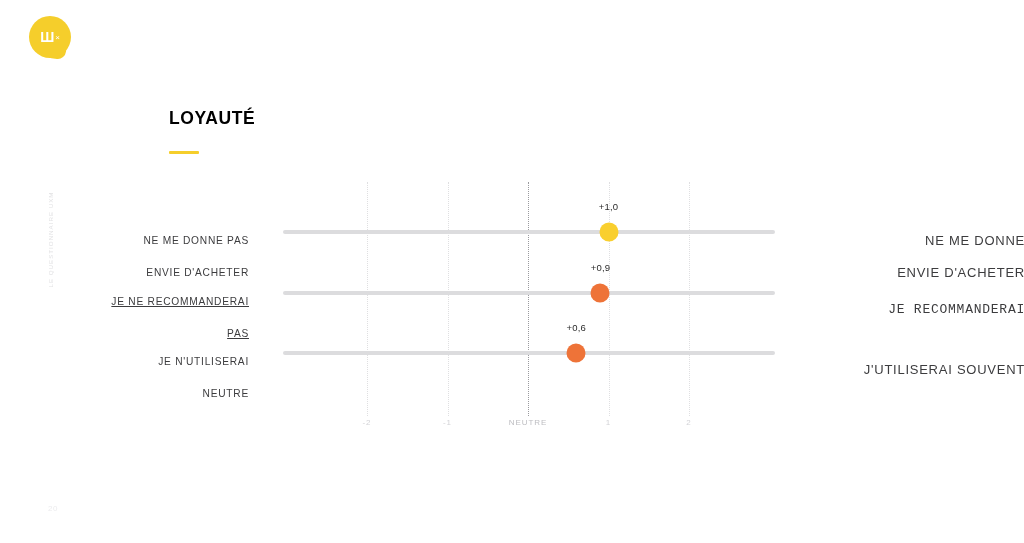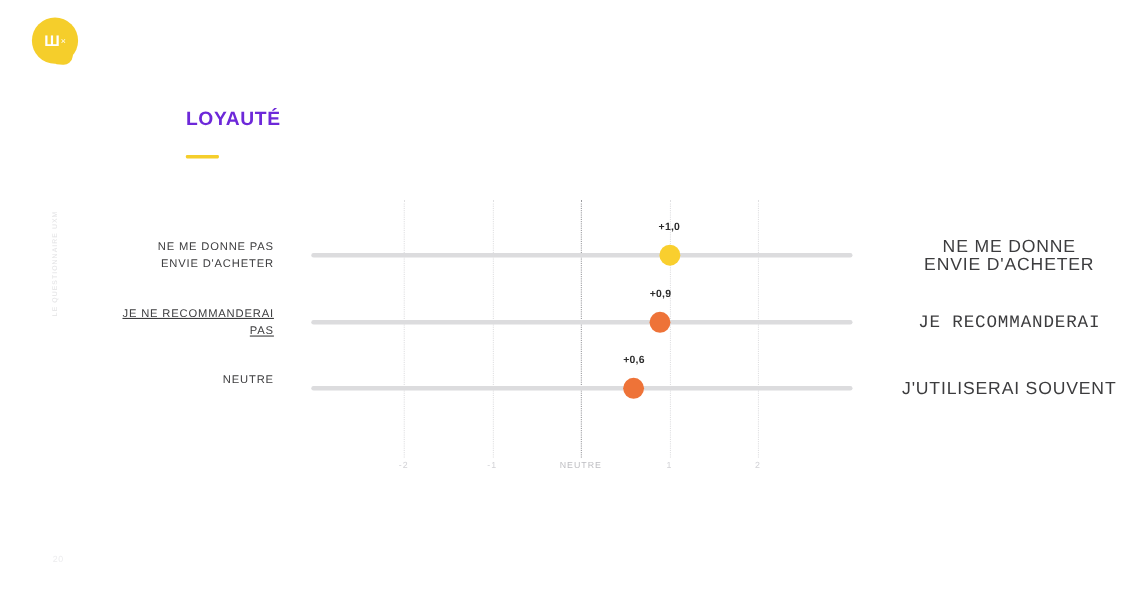--- a/index.html
+++ b/index.html
@@ -91,23 +91,24 @@
 
   
   #title-block {
     position: absolute;
     left: 169px;
     top: 100px;
   }
   #title {
     font-size: 17.5px;
     font-weight: 700;
-    color: #6d28d9;
+    color: #000000;
     letter-spacing: 0.6px;
     line-height: 1;
+    margin-top: 10px;
   }
   #title-underline {
     margin-top: 23px;
     width: 30px;
     height: 3px;
     background: #F5CE2B;
     border-radius: 1px;
   }
 
   
@@ -155,48 +156,48 @@
     position: absolute;
     width: 19px;
     height: 19px;
     border-radius: 50%;
     transform: translate(-50%, -50%);
   }
 
   .dot-value {
     position: absolute;
     font-size: 9.5px;
-    font-weight: 700;
+    font-weight: 400;
     color: #2B2B2B;
     letter-spacing: 0.2px;
     transform: translateX(-50%);
     white-space: nowrap;
   }
 
   .label-left {
     position: absolute;
     right: 775px;
     width: 230px;
     text-align: right;
     font-size: 10.2px;
     color: #3C3C3E;
     letter-spacing: 0.75px;
     line-height: 15.5px;
   }
   .label-right {
     position: absolute;
     left: 810px;
     width: 215px;
-    text-align: center;
-    font-size: 16px;
+    text-align: right;
+    font-size: 13px;
     color: #3C3C3E;
     letter-spacing: 0.75px;
     line-height: 15.5px;
   }
-  .lbl-line { display: block; }
+  .lbl-line { display: block; margin-top: 16px; }
 </style>
 </head>
 <body>
 
 <div id="logo">
   <div class="tail"></div>
   <div class="bubble"></div>
   <div class="mark">
     <span>Ш</span>
       <sup>×</sup>
@@ -239,20 +240,21 @@
       <span class="lbl-line">JE NE RECOMMANDERAI</span>
       <span class="lbl-line">PAS</span>
     </div>
     <div class="label-right" style="top: 285.5px; font-family: Liberation Mono, monospace;">
       <span class="lbl-line">JE RECOMMANDERAI</span>
     </div>
     <div class="dot" style="left: 600.45px; top: 293px; background: rgb(238, 115, 56);"></div>
     <div class="dot-value" style="left: 600.45px; top: 262px;">+0,9</div>
     <div class="row-track" style="top: 351px;"></div>
     <div class="label-left" style="top: 338px;">
+      <span class="lbl-line">JE N'UTILISERAI</span>
       <span class="lbl-line">NEUTRE</span>
     </div>
     <div class="label-right" style="top: 345.5px;">
       <span class="lbl-line">J'UTILISERAI SOUVENT</span>
     </div>
     <div class="dot" style="left: 576.3px; top: 353px; background: rgb(238, 115, 56);"></div>
     <div class="dot-value" style="left: 576.3px; top: 322px;">+0,6</div>
   </div>
 
 </body></html>

